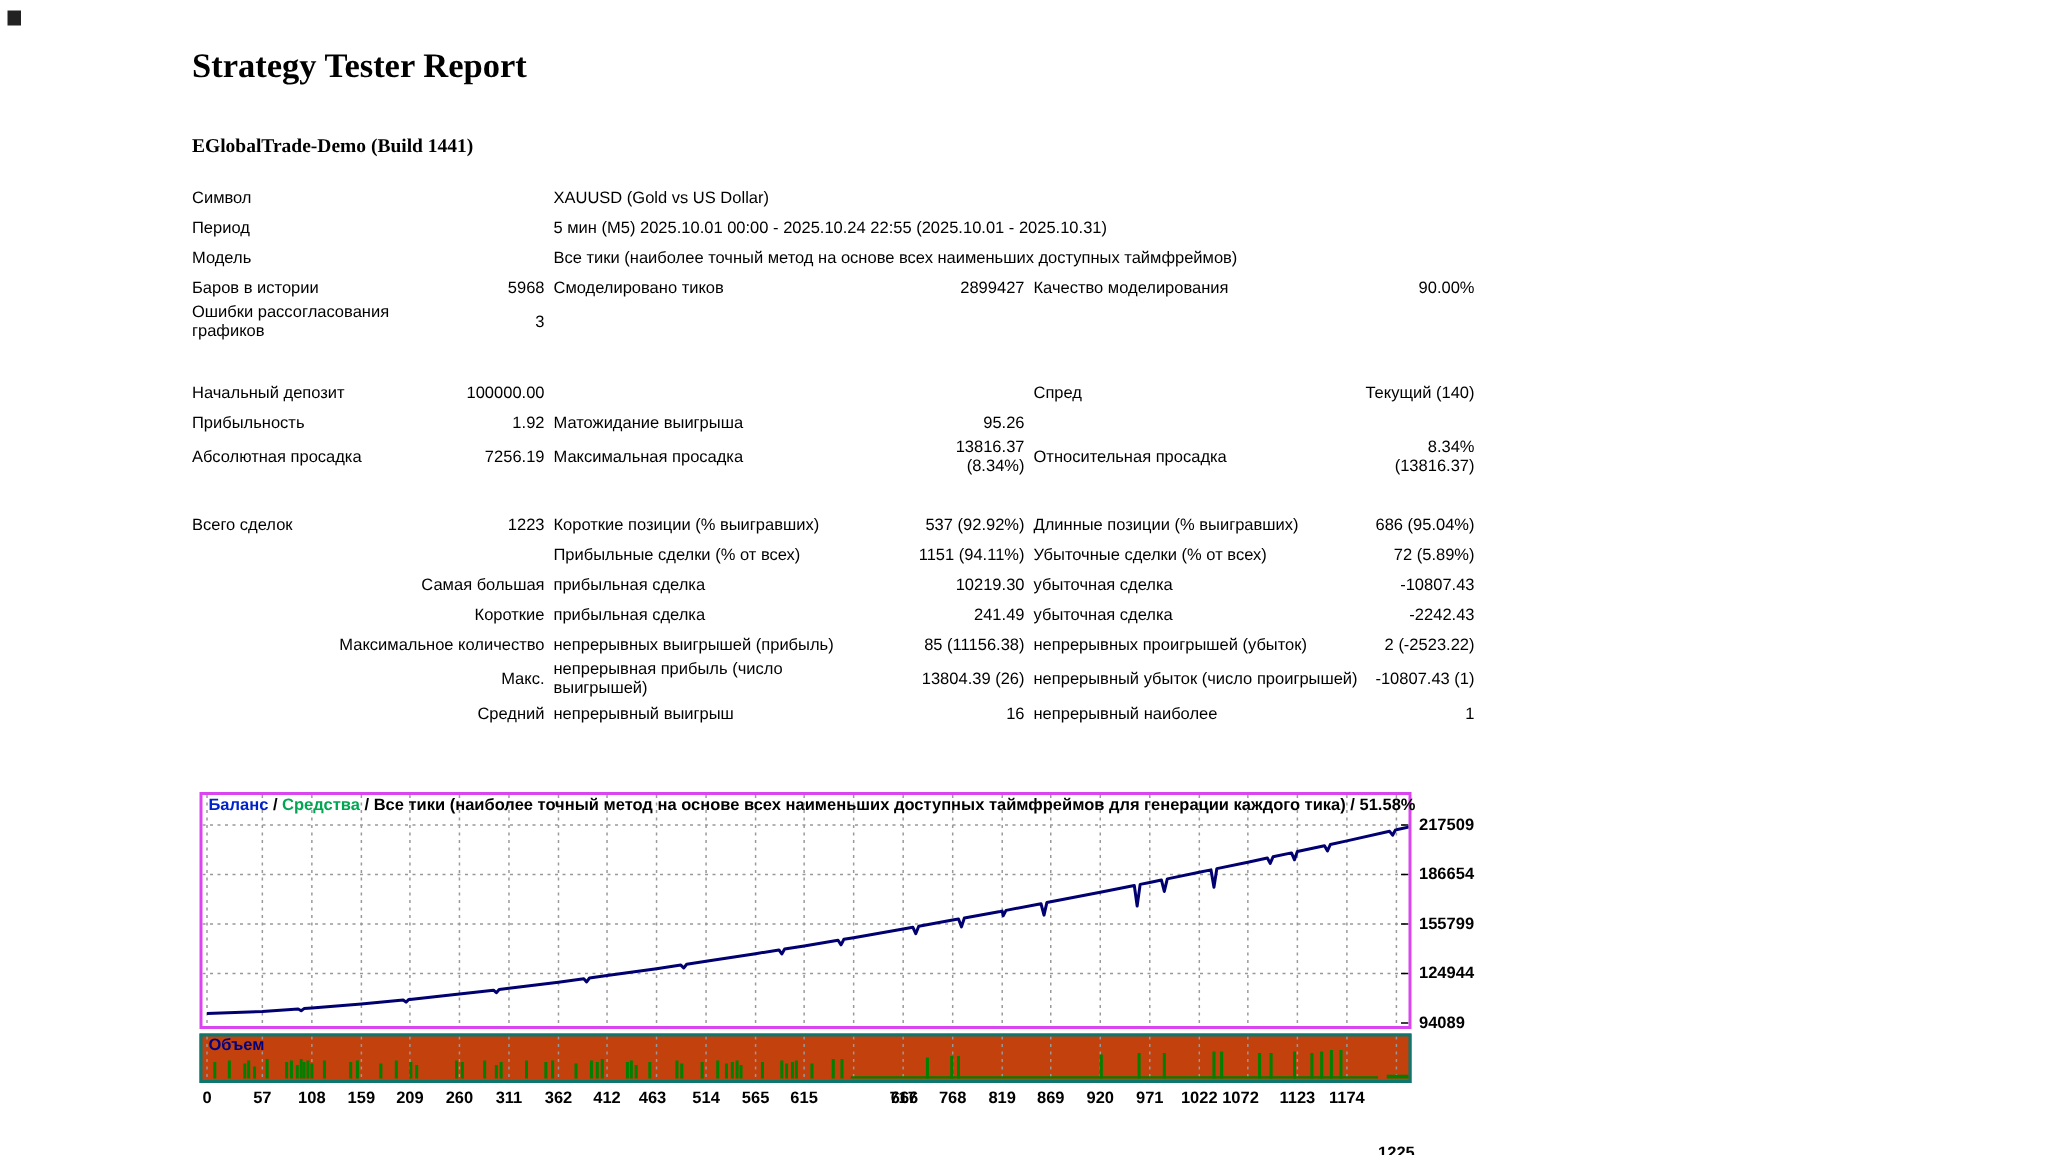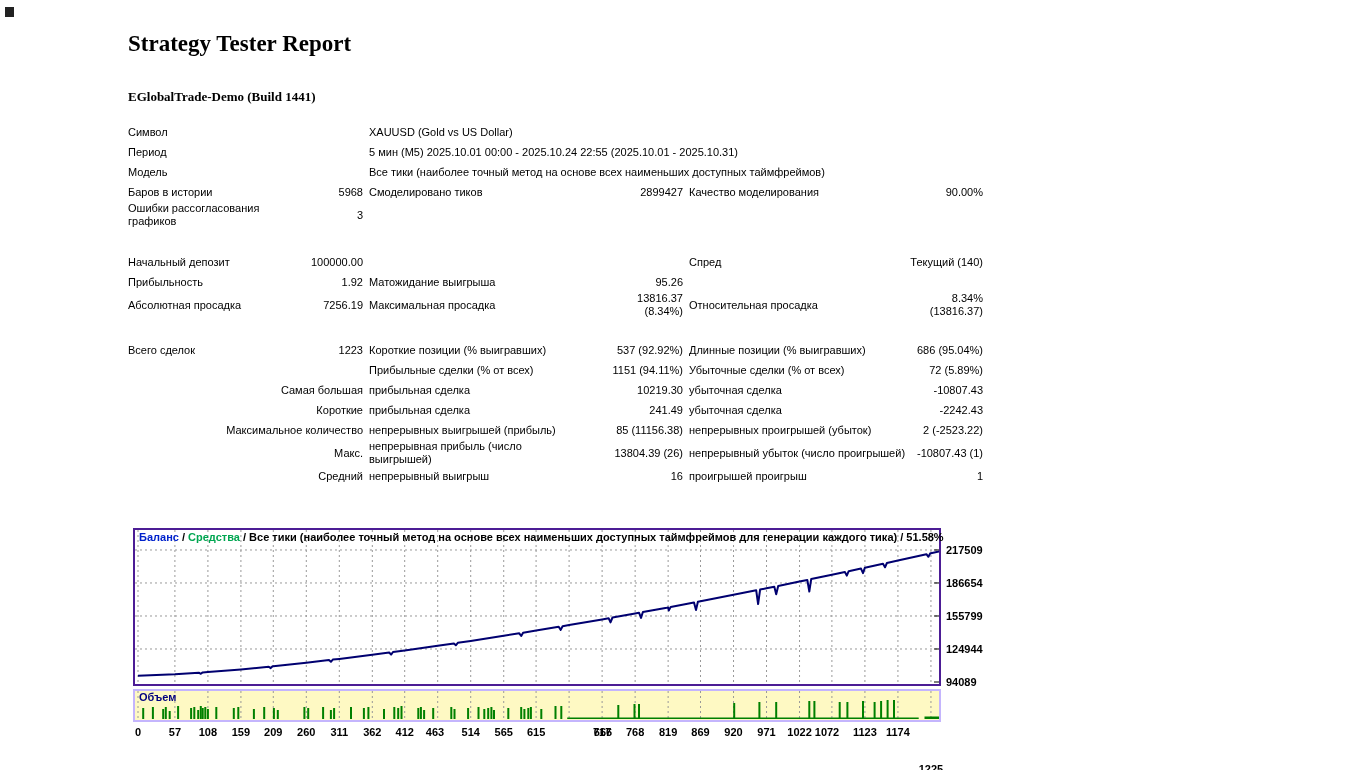--- a/index.html
+++ b/index.html
@@ -27,32 +27,32 @@
   table.stats tr.rn td{height:20px;}
   table.stats td.lab{text-align:left;}
   table.stats td.val{text-align:right;white-space:pre-line;}
   table.stats td.pad{padding-left:6px;}
   table.stats td.mergelab{text-align:right;}
   table.stats tr.sp1 td{height:24px;}
   table.stats tr.sp2 td{height:22px;}
   
   .main-chart{
     position:absolute;left:133px;top:528px;width:804px;height:154px;
-    border:2px solid #4c1d95;background:#fff;
+    border:2px solid #d946ef;background:#fff;
   }
   .legend{
     position:absolute;left:4px;top:1px;font-size:11px;font-weight:bold;
     white-space:nowrap;z-index:3;
   }
   .lg-balance{color:#0022cc;}
   .lg-equity{color:#00a651;}
   .lg-sep,.lg-desc,.lg-pct{color:#000;}
   .vol-chart{
     position:absolute;left:133px;top:689px;width:804px;height:29px;
-    border:2px solid #c4b5fd;background:#fef9c3;
+    border:2px solid #0f766e;background:#c2410c;
   }
   .vol-label{
     position:absolute;left:4px;top:0px;font-size:11px;font-weight:bold;color:#000080;z-index:3;
   }
   .ylabel{
     position:absolute;left:946px;font-size:11px;font-weight:bold;color:#000;white-space:nowrap;
   }
   .xlabel{
     position:absolute;top:726px;font-size:11px;font-weight:bold;color:#000;transform:translateX(-50%);
     white-space:nowrap;
@@ -182,21 +182,21 @@
           <td class="mergelab" colspan="2">Макс.</td>
           <td class="lab pad" colspan="1">непрерывная прибыль (число выигрышей)</td>
           <td class="val" colspan="1">13804.39 (26)</td>
           <td class="lab pad" colspan="1">непрерывный убыток (число проигрышей)</td>
           <td class="val" colspan="1">-10807.43 (1)</td>
         </tr>
         <tr class="rn">
           <td class="mergelab" colspan="2">Средний</td>
           <td class="lab pad" colspan="1">непрерывный выигрыш</td>
           <td class="val" colspan="1">16</td>
-          <td class="lab pad" colspan="1">проигрышей проигрыш</td>
+          <td class="lab pad" colspan="1">непрерывный наиболее</td>
           <td class="val" colspan="1">1</td>
         </tr>
       </tbody>
   </table>
 
   <div class="main-chart">
     <div class="legend">
       <span class="lg-balance">Баланс</span><span class="lg-sep"> / </span><span class="lg-equity">Средства</span><span class="lg-sep"> / </span><span class="lg-desc">Все тики (наиболее точный метод на основе всех наименьших доступных таймфреймов для генерации каждого тика)</span><span class="lg-sep"> / </span><span class="lg-pct">51.58%</span>
     </div>
     <svg id="main-svg" width="804" height="154">

